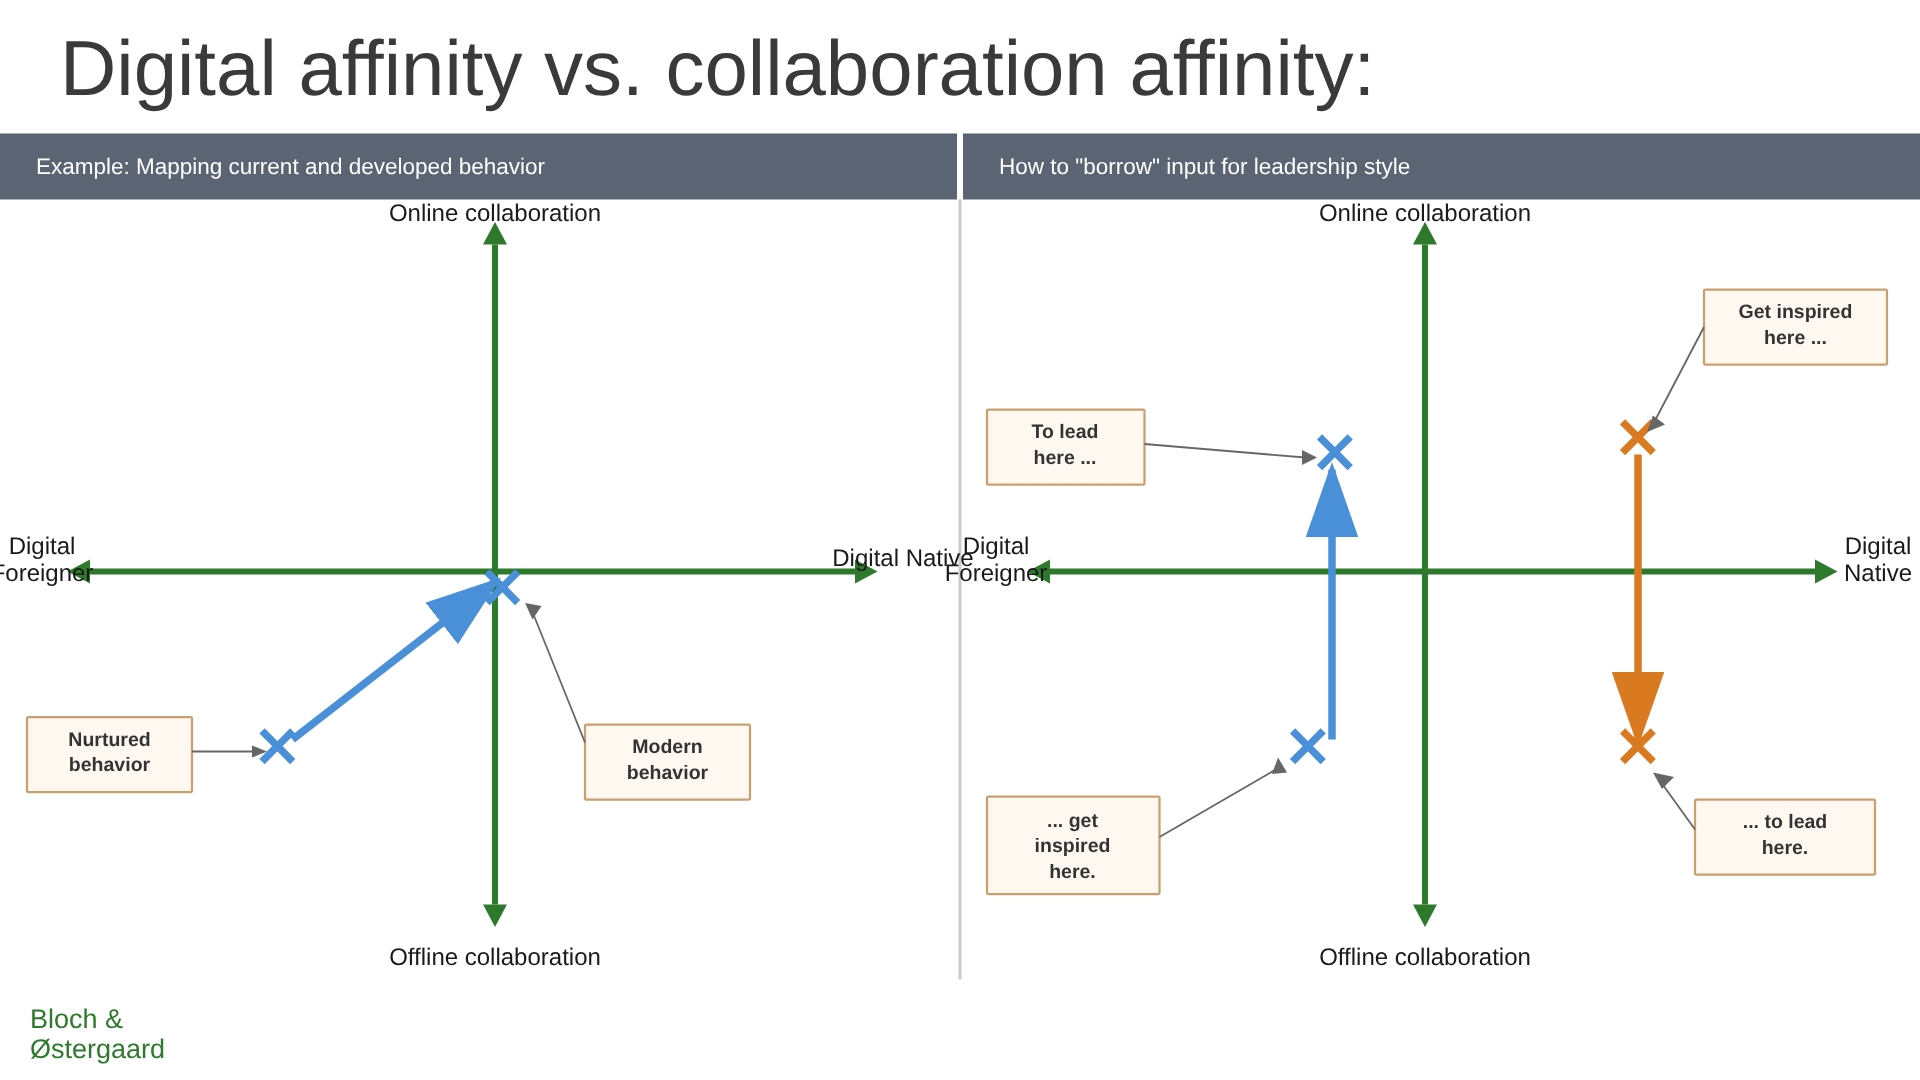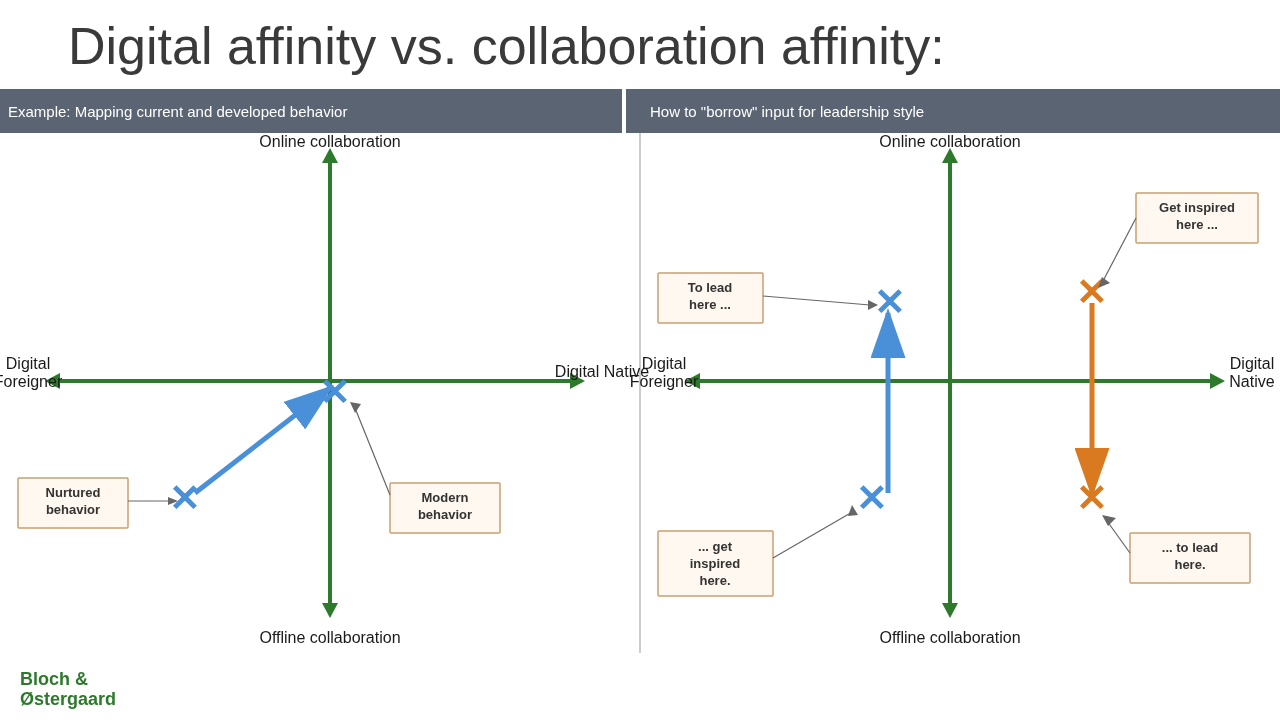--- a/index.html
+++ b/index.html
@@ -14,21 +14,20 @@
     .page-container {
       width: 1280px;
       height: 720px;
       position: relative;
       background: #ffffff;
     }
 
     
     .title-section {
       padding: 18px 40px 6px 40px;
-      margin-left: 28px;
     }
 
     .main-title {
       font-size: 52px;
       font-weight: 300;
       color: #3a3a3a;
       line-height: 1.1;
     }
 
     .subtitle {
@@ -43,21 +42,21 @@
       display: flex;
       height: 44px;
       margin-top: 8px;
     }
 
     .header-left {
       background: #5a6472;
       flex: 1;
       display: flex;
       align-items: center;
-      padding: 0 8px;
+      padding: 0 24px;
       color: white;
       font-size: 15px;
       font-weight: 500;
     }
 
     .header-right {
       background: #5a6472;
       flex: 1;
       display: flex;
       align-items: center;
@@ -106,21 +105,21 @@
 
     
     .logo {
       position: absolute;
       bottom: 10px;
       left: 20px;
     }
 
     .logo-text {
       font-size: 18px;
-      font-weight: 700;
+      font-weight: 400;
       color: #2d7a2d;
       line-height: 1.15;
     }
   </style>
 </head>
 <body>
 
 <div class="page-container">
 
   <div class="title-section">

